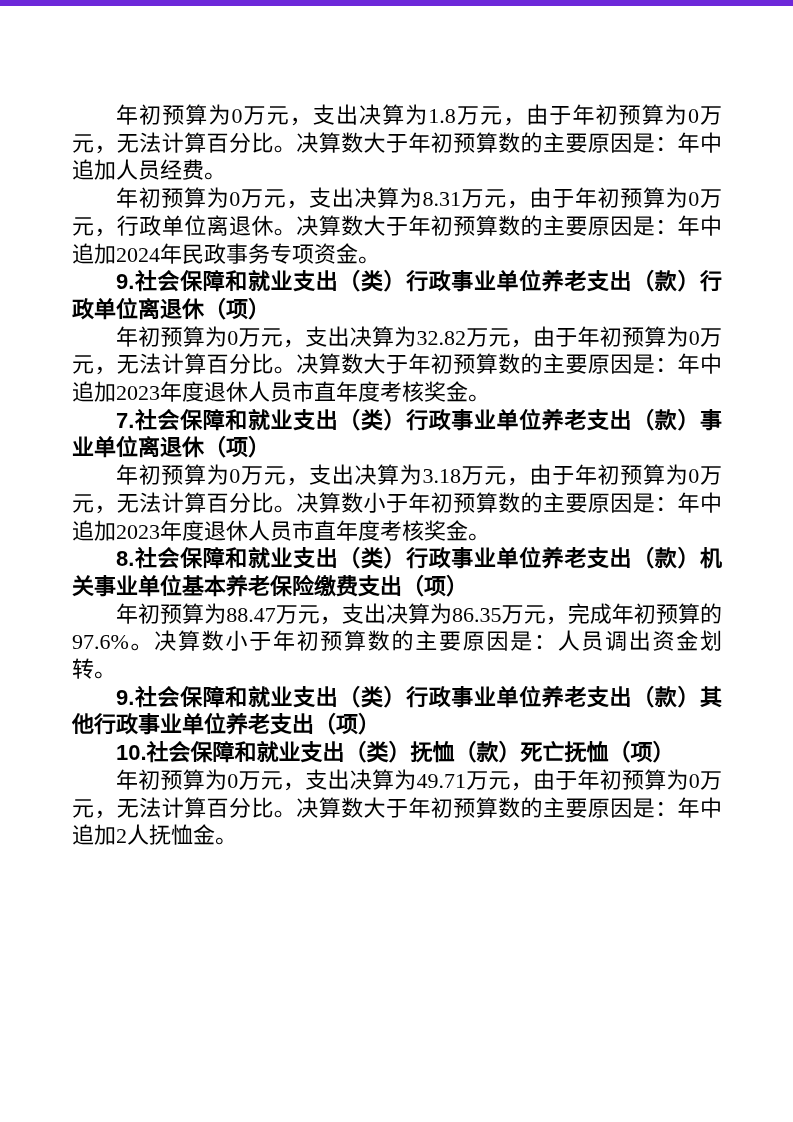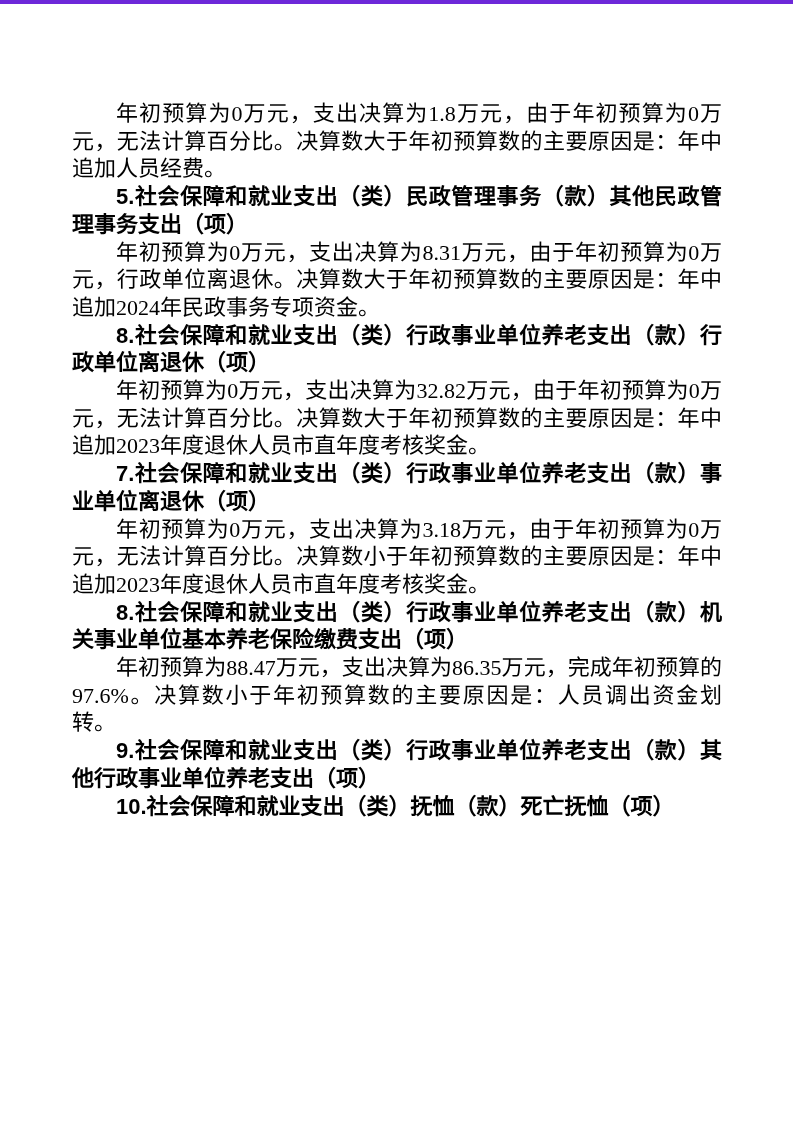--- a/index.html
+++ b/index.html
@@ -12,21 +12,21 @@
     height: 1122px;
     overflow: hidden;
     color: #000000;
   }
   .page {
     box-sizing: border-box;
     width: 793px;
     height: 1122px;
     padding: 96px 71px 40px 72px;
     background: #ffffff;
-    border-top: 4px solid #6d28d9;
+    border-top: 6px solid #6d28d9;
   }
   .doc-body p {
     margin: 0;
     padding: 0;
     font-size: 22px;
     line-height: 27.7px;
     text-align: justify;
     text-justify: inter-character;
     text-indent: 2em;
     word-break: break-all;
@@ -39,24 +39,24 @@
     font-family: "Liberation Sans", "DejaVu Sans", sans-serif;
     font-weight: 700;
   }
 </style>
 </head>
 <body>
 
 <div class="page">
   <div class="doc-body" id="doc-body">
       <p class="para">年初预算为0万元，支出决算为1.8万元，由于年初预算为0万元，无法计算百分比。决算数大于年初预算数的主要原因是：年中追加人员经费。</p>
-      <p class="heading">5.社会保障和就业支出（类）民政管理事务（款）其他民政管理事务支出（项）</p>
       <p class="para">年初预算为0万元，支出决算为8.31万元，由于年初预算为0万元，行政单位离退休。决算数大于年初预算数的主要原因是：年中追加2024年民政事务专项资金。</p>
-      <p class="heading">8.社会保障和就业支出（类）行政事业单位养老支出（款）行政单位离退休（项）</p>
+      <p class="heading">9.社会保障和就业支出（类）行政事业单位养老支出（款）行政单位离退休（项）</p>
       <p class="para">年初预算为0万元，支出决算为32.82万元，由于年初预算为0万元，无法计算百分比。决算数大于年初预算数的主要原因是：年中追加2023年度退休人员市直年度考核奖金。</p>
       <p class="heading">7.社会保障和就业支出（类）行政事业单位养老支出（款）事业单位离退休（项）</p>
       <p class="para">年初预算为0万元，支出决算为3.18万元，由于年初预算为0万元，无法计算百分比。决算数小于年初预算数的主要原因是：年中追加2023年度退休人员市直年度考核奖金。</p>
       <p class="heading">8.社会保障和就业支出（类）行政事业单位养老支出（款）机关事业单位基本养老保险缴费支出（项）</p>
       <p class="para">年初预算为88.47万元，支出决算为86.35万元，完成年初预算的97.6%。决算数小于年初预算数的主要原因是：人员调出资金划转。</p>
       <p class="heading">9.社会保障和就业支出（类）行政事业单位养老支出（款）其他行政事业单位养老支出（项）</p>
       <p class="heading">10.社会保障和就业支出（类）抚恤（款）死亡抚恤（项）</p>
+      <p class="para">年初预算为0万元，支出决算为49.71万元，由于年初预算为0万元，无法计算百分比。决算数大于年初预算数的主要原因是：年中追加2人抚恤金。</p>
     </div>
 </div>
 
 </body></html>

